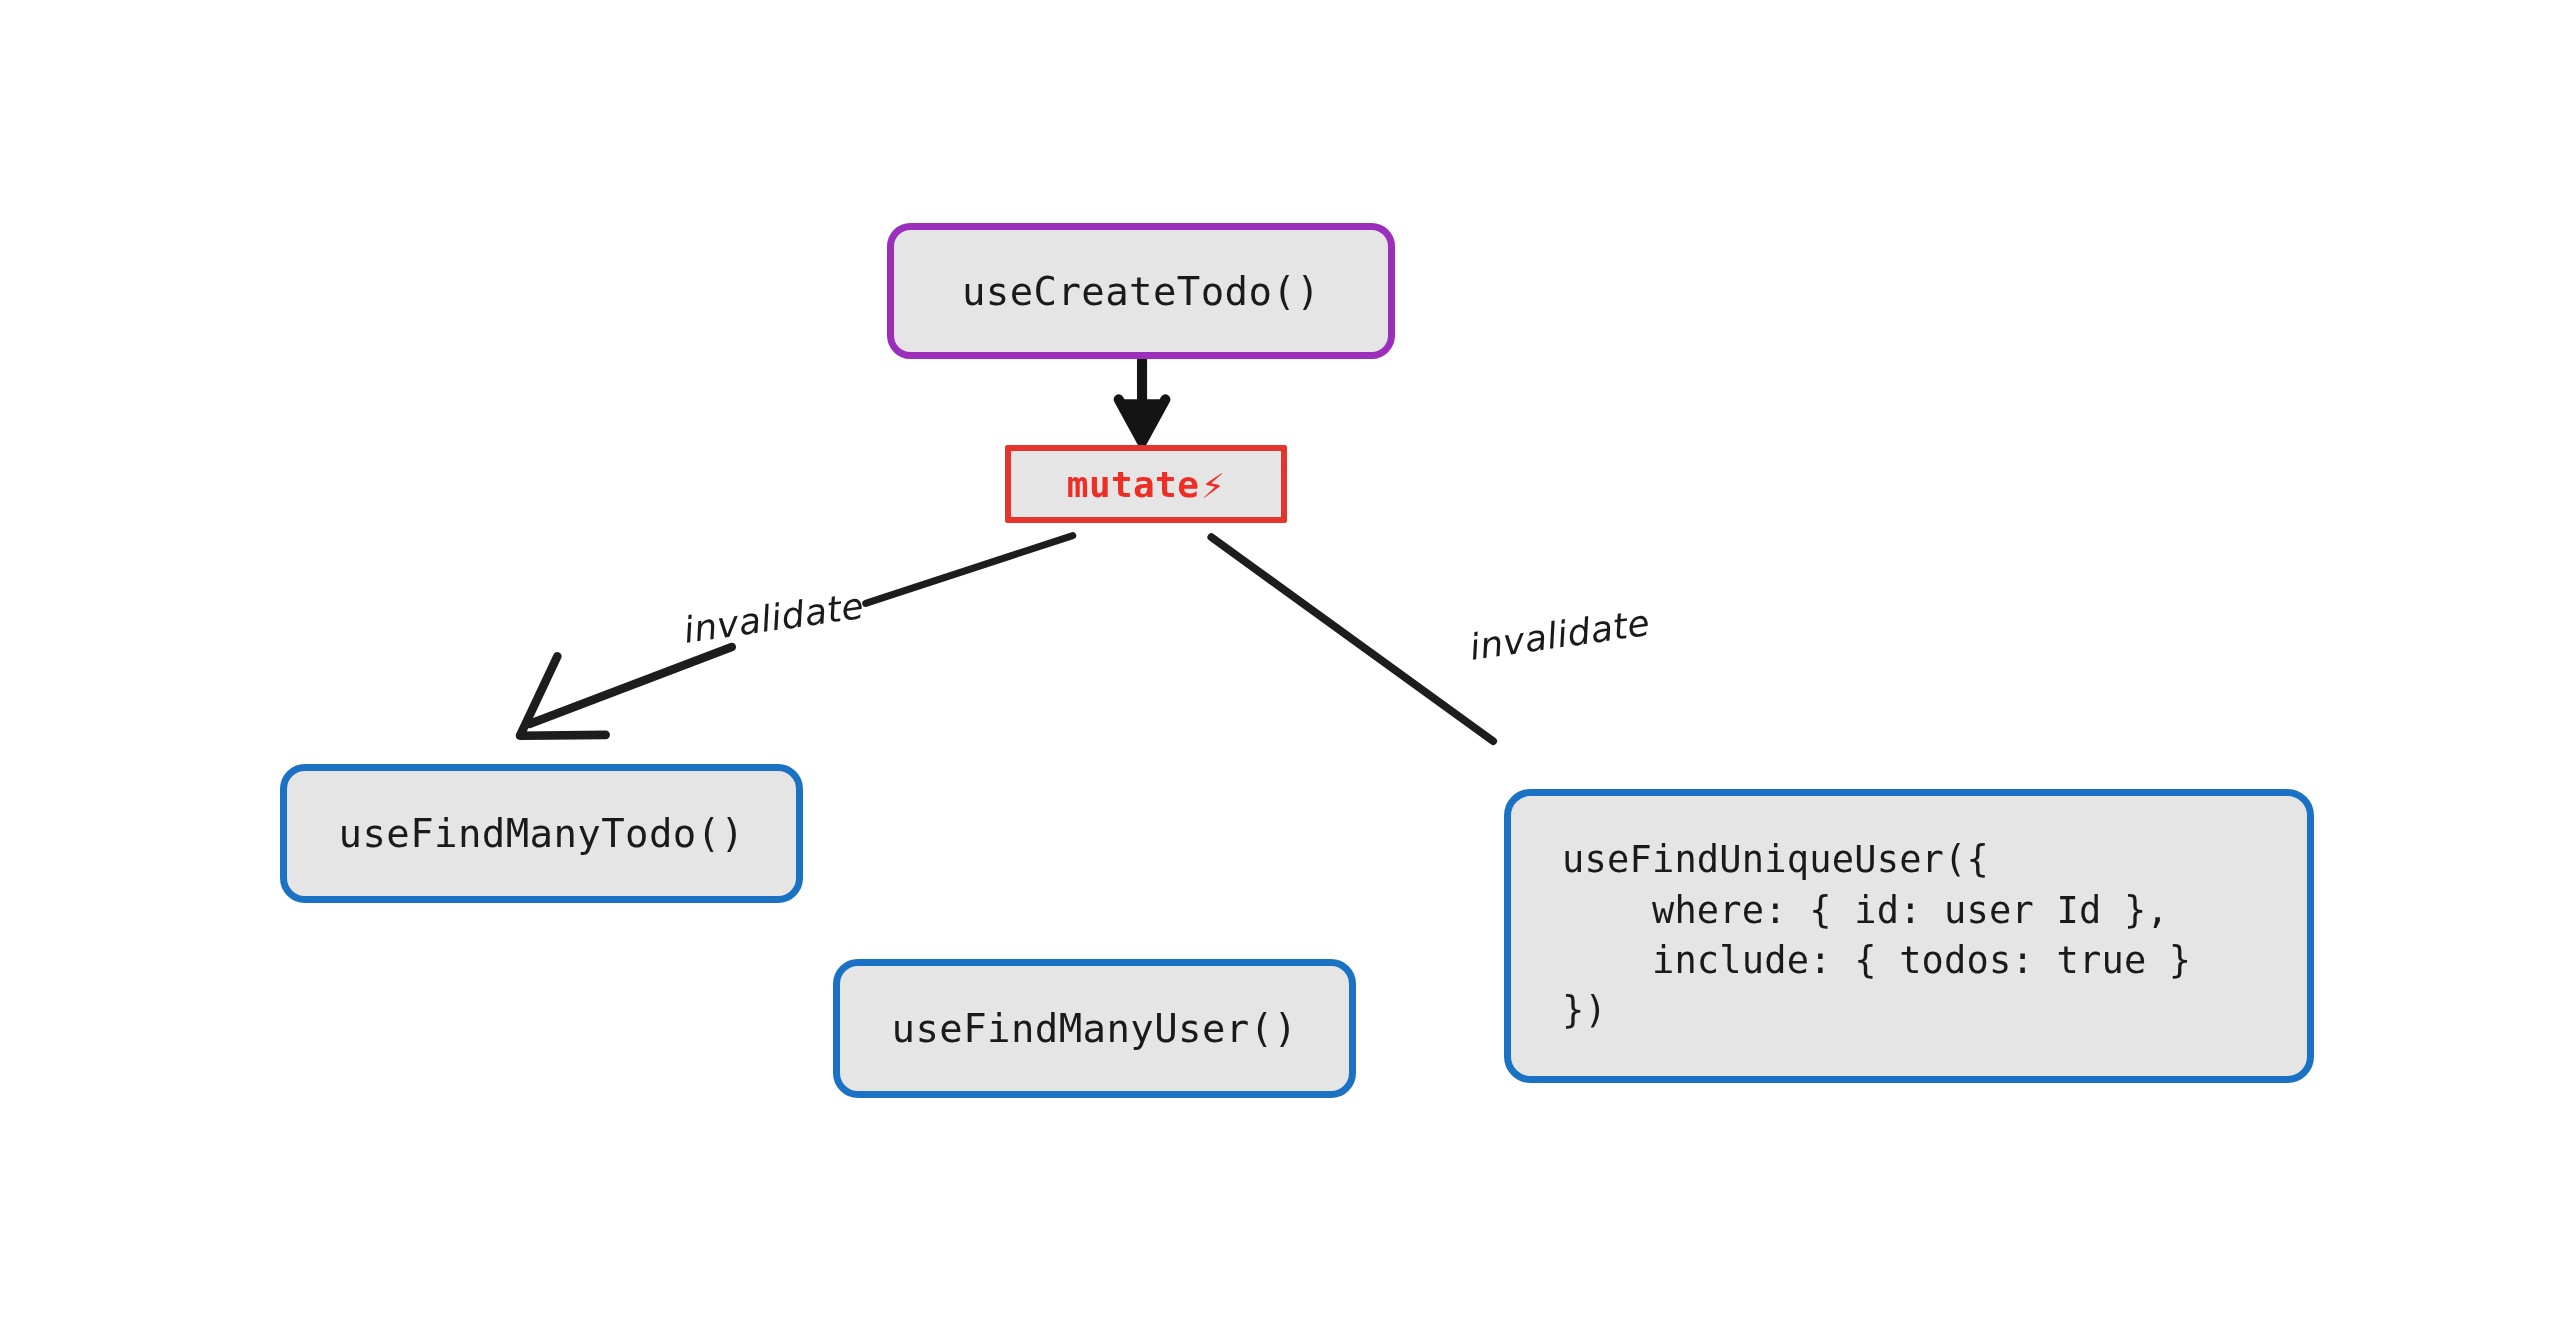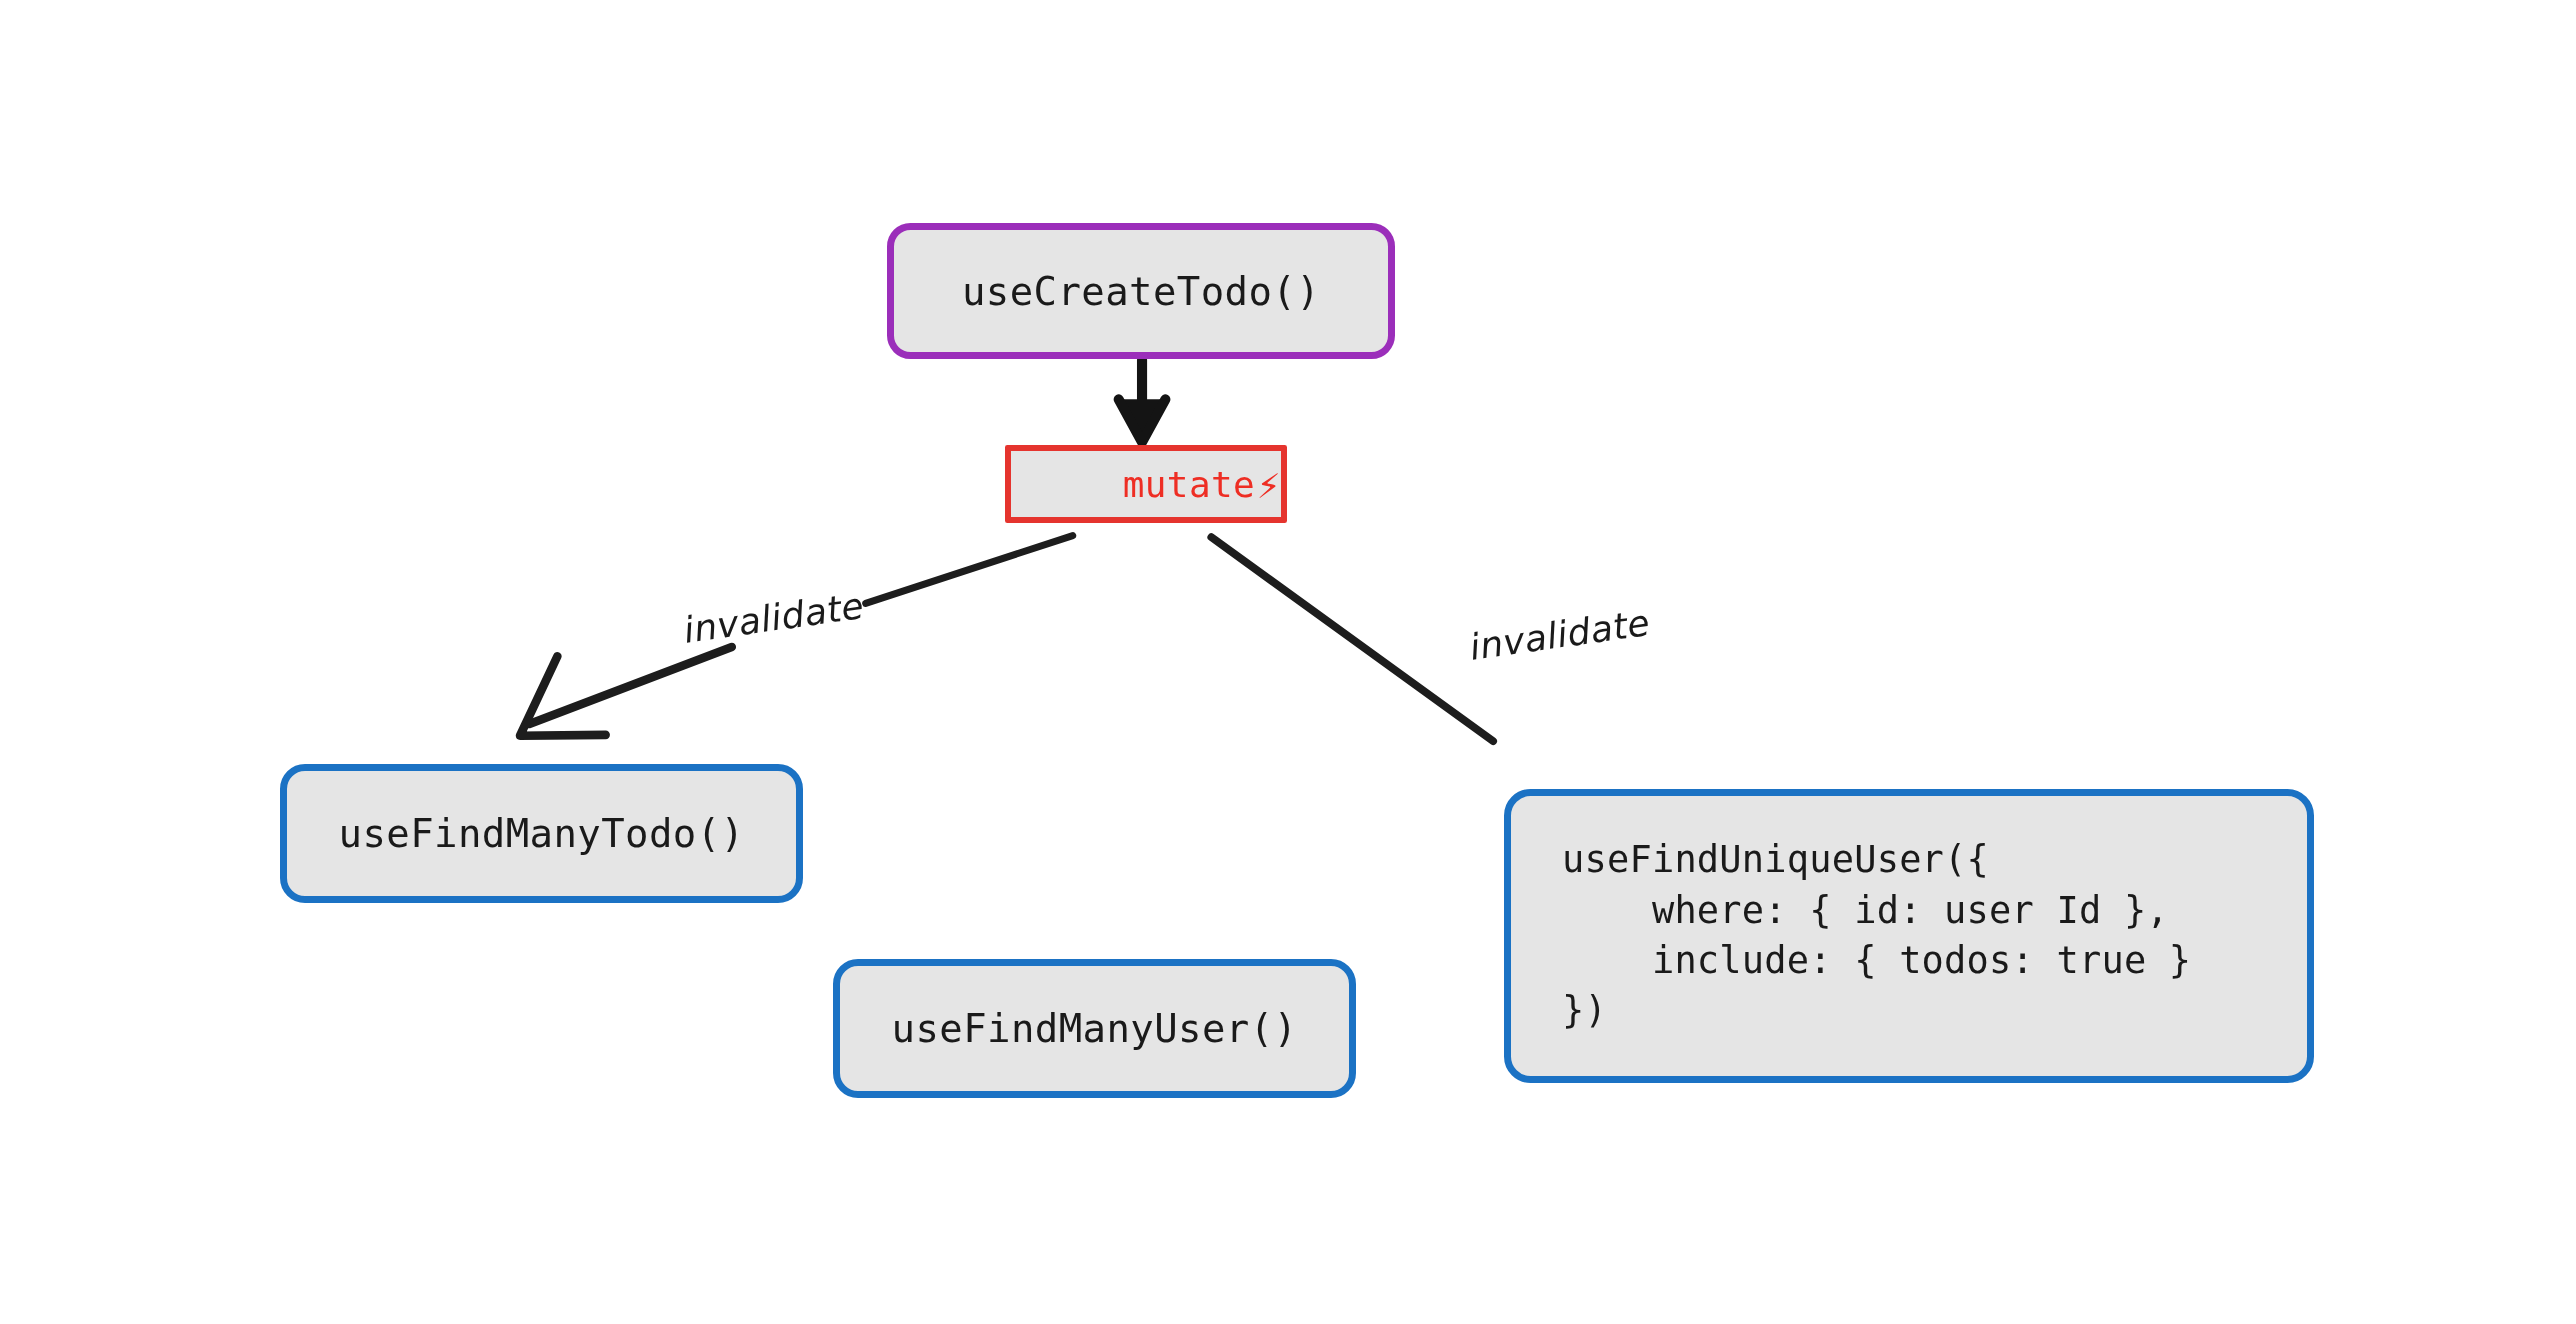--- a/index.html
+++ b/index.html
@@ -55,24 +55,24 @@
     letter-spacing: 0.4px;
   }
 
   .node-mutate {
     left: 1005px;
     top: 445px;
     width: 282px;
     height: 78px;
     border: 6.2px solid #E5342E;
     border-radius: 2.3px;
-    justify-content: flex-end;
+    justify-content: center;
     color: #EE2E24;
     font-size: 36px;
-    font-weight: 400;
+    font-weight: 700;
     letter-spacing: 0.4px;
   }
 
   .bolt {
     font-family: "DejaVu Sans", sans-serif;
     font-size: 34px;
     line-height: 1;
     display: inline-block;
     position: relative;
     top: 1.6px;

